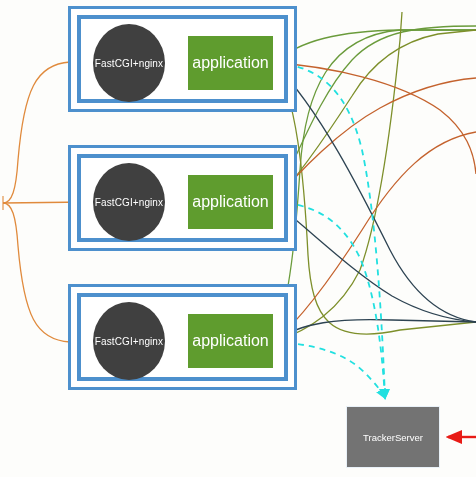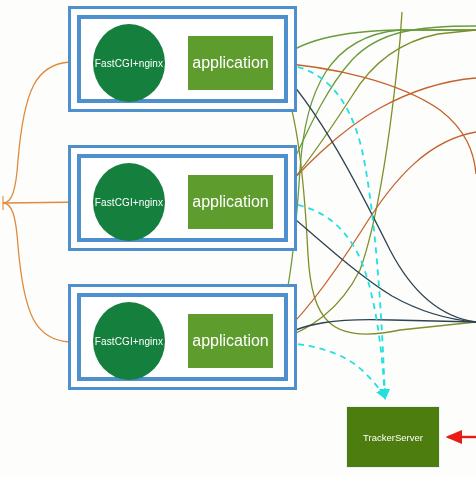--- a/index.html
+++ b/index.html
@@ -28,21 +28,21 @@
     box-sizing: border-box;
     border: 3px solid #4d90cd;
     background: #ffffff;
     outline: 2px solid #ffffff;
     outline-offset: -6px;
     box-shadow: inset 0 0 0 6px #ffffff, inset 0 0 0 10px #4d90cd;
   }
   .gateway-node {
     position: absolute;
     border-radius: 50%;
-    background: #15803d;
+    background: #404040;
     color: #ffffff;
     display: flex;
     align-items: center;
     justify-content: center;
     text-align: center;
     font-size: 10px;
     line-height: 13px;
     letter-spacing: 0.1px;
     padding: 0 6px;
     box-sizing: border-box;
@@ -53,21 +53,21 @@
     color: #ffffff;
     display: flex;
     align-items: center;
     justify-content: center;
     text-align: center;
     font-size: 16px;
     box-sizing: border-box;
   }
   .tracker-node {
     position: absolute;
-    background: #4d7c0f;
+    background: #737373;
     color: #ffffff;
     display: flex;
     align-items: center;
     justify-content: center;
     text-align: center;
     font-size: 9.5px;
     box-sizing: border-box;
     border: 1px solid #e9f1f8;
   }
 </style>

